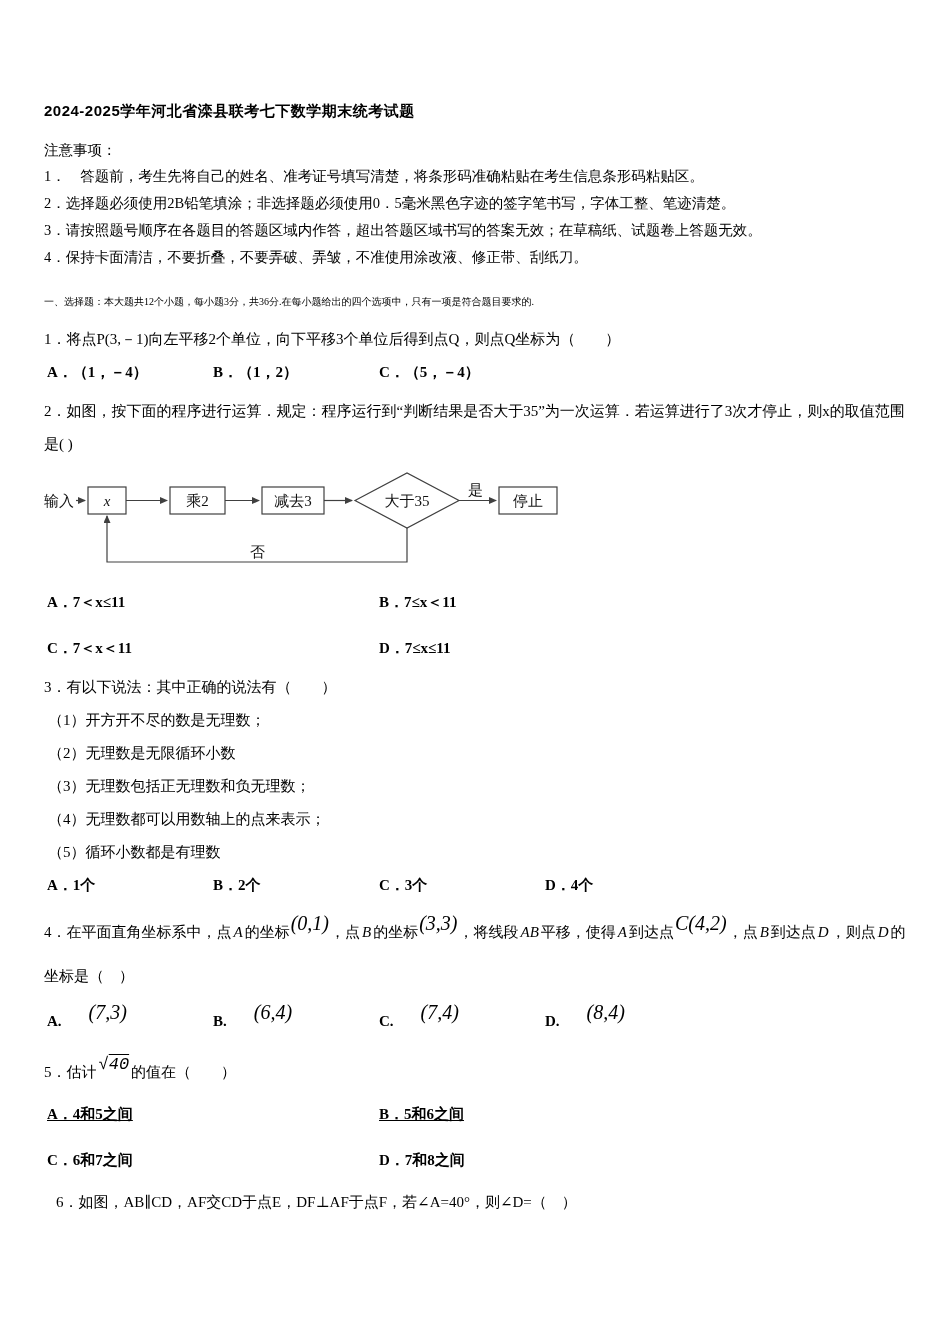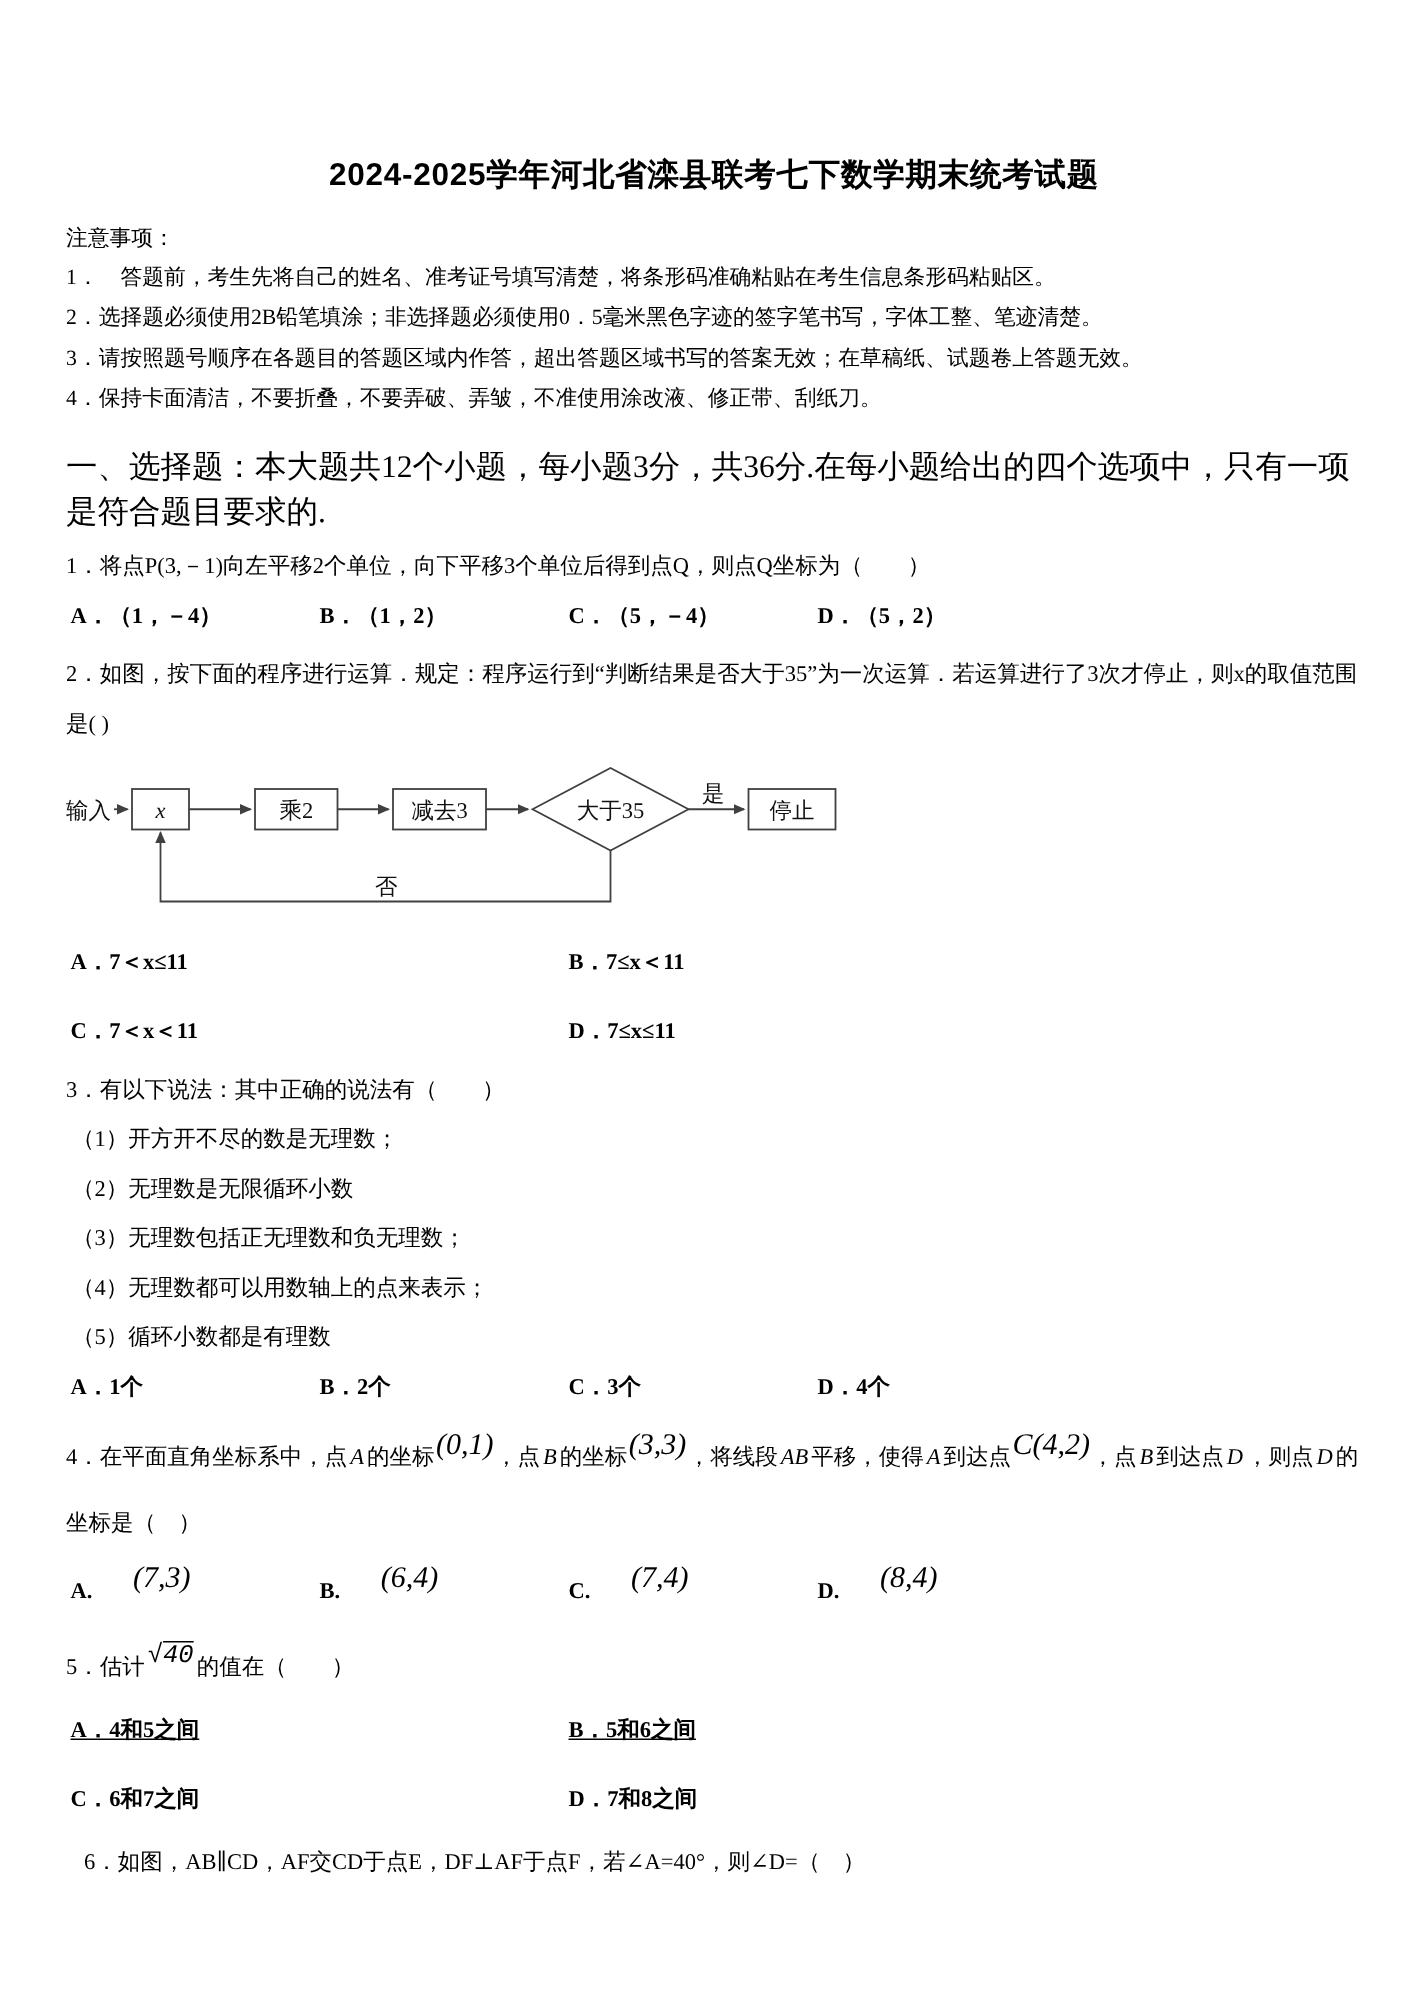--- a/index.html
+++ b/index.html
@@ -16,33 +16,32 @@
   }
   .page {
     box-sizing: border-box;
     width: 950px;
     height: 1344px;
     padding: 102px 42px 0 44px;
     font-size: 15px;
   }
   .title {
     margin: 0 0 16px 0;
-    text-align: center;
-    font-size: 21px;
+    font-size: 15px;
     font-weight: 700;
     font-family: "Liberation Sans", "DejaVu Sans", sans-serif;
     letter-spacing: 0.5px;
   }
   .notice { font-size: 14.5px; }
   .notice-heading { line-height: 26px; }
   .notice-item { line-height: 27px; }
   .section-heading {
     margin-top: 16px;
     line-height: 30px;
-    font-size: 21px;
+    font-size: 10px;
   }
   .question { margin-top: 6px; }
   .q-text { line-height: 33px; }
   .statement { line-height: 33px; padding-left: 4px; }
   .opts { padding-left: 3px; font-weight: 700; line-height: 33px; display: flex; }
   .opts4 .opt { width: 166px; flex: 0 0 auto; }
   .opts2 .opt { width: 332px; flex: 0 0 auto; }
   .opts-row-gap { margin-top: 13px; }
   .flowchart-wrap { margin: 8px 0 6px 0; }
   .fc-box { fill: none; stroke: #404040; stroke-width: 1.2; }
@@ -97,21 +96,20 @@
   </div>
 
   <div class="section-heading">一、选择题：本大题共12个小题，每小题3分，共36分.在每小题给出的四个选项中，只有一项是符合题目要求的.</div>
 
   <div class="question">
     <div class="q-text">1．将点P(3,－1)向左平移2个单位，向下平移3个单位后得到点Q，则点Q坐标为（　　）</div>
     <div class="opts opts4">
       <span class="opt">A．（1，－4）</span>
       <span class="opt">B．（1，2）</span>
       <span class="opt">C．（5，－4）</span>
-      <span class="opt">D．（5，2）</span>
     </div>
   </div>
 
   <div class="question">
     <div class="q-text">2．如图，按下面的程序进行运算．规定：程序运行到“判断结果是否大于35”为一次运算．若运算进行了3次才停止，则x的取值范围是( )</div>
 
     <div class="flowchart-wrap">
       <svg width="520" height="100" viewBox="0 0 520 100">
         <defs>
           <marker id="arrow" markerWidth="9" markerHeight="8" refX="7" refY="3.5" orient="auto" markerUnits="userSpaceOnUse">

